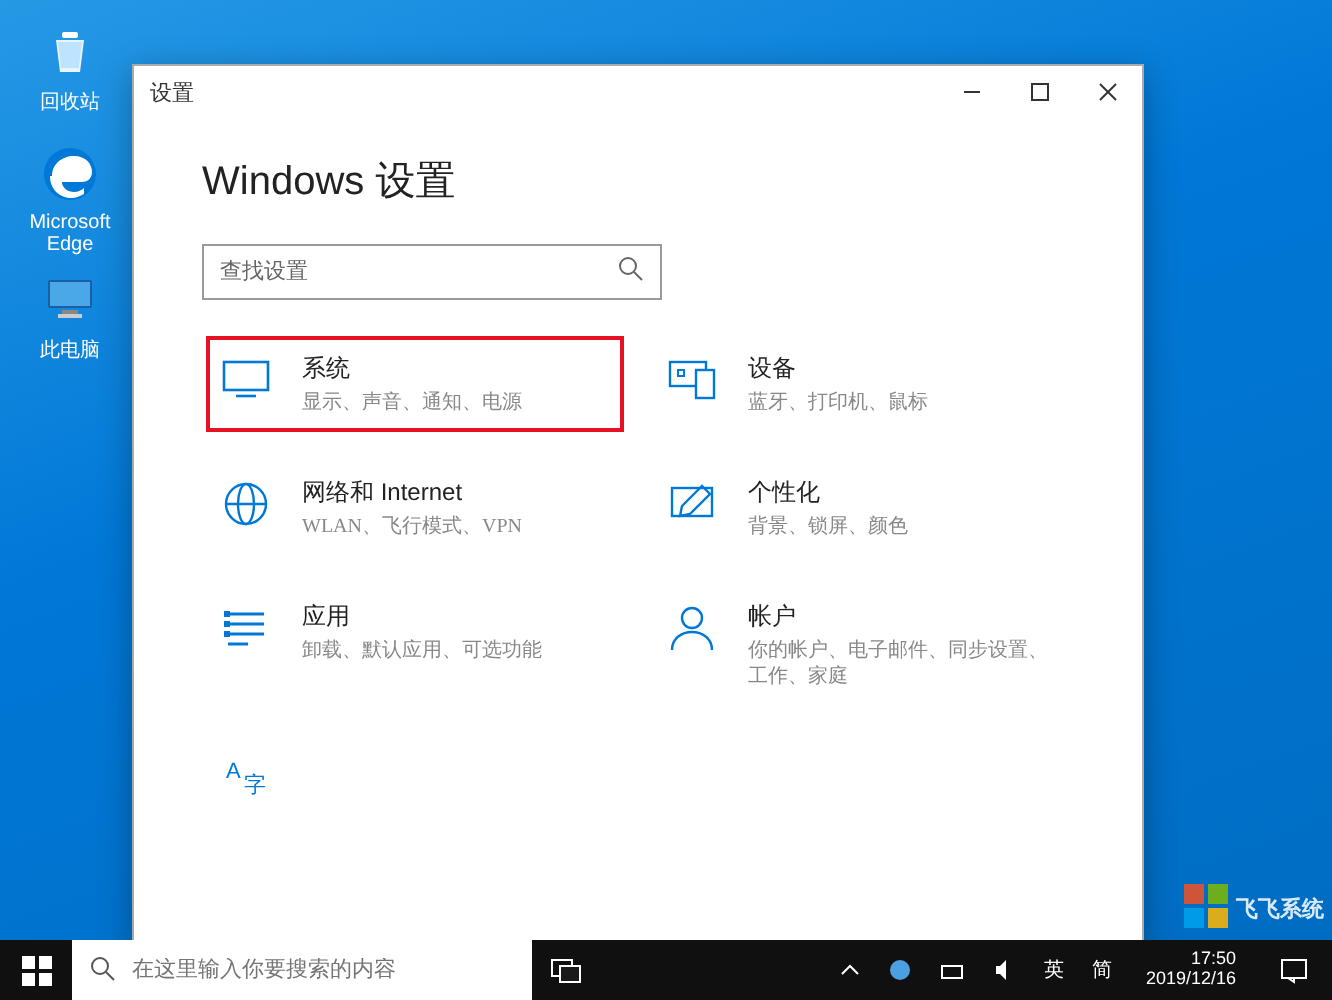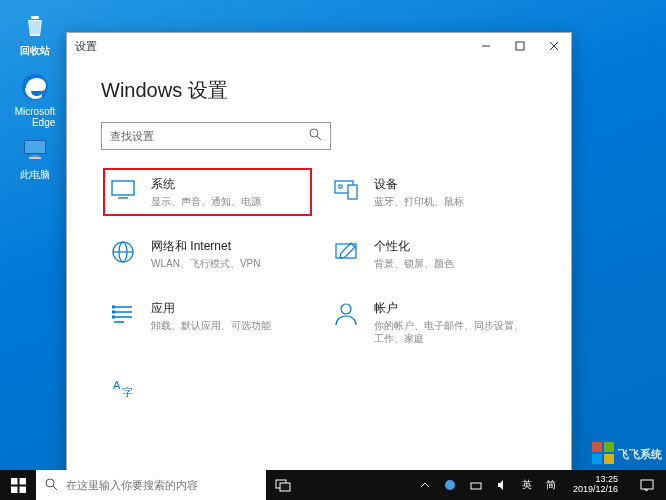--- a/index.html
+++ b/index.html
@@ -17,22 +17,22 @@
 .desktop-icon {
   position: absolute;
   width: 50px;
   display: flex; flex-direction: column; align-items: center;
   gap: 2px;
   cursor: pointer;
   color: #fff;
   font-size: 10px;
   text-align: center;
 }
-.di1 { top: 8px; left: 10px; font-weight: bold; }
-.di2 { top: 70px; left: 10px; text-align: right; }
+.di1 { top: 8px; left: 10px; }
+.di2 { top: 70px; left: 10px; }
 .di3 { top: 132px; left: 10px; justify-content: flex-end; }
 .desktop-icon .ic {
   width: 34px; height: 34px;
   display: flex; align-items: center; justify-content: center;
 }
 .settings-window {
   position: absolute;
   top: 32px; left: 66px;
   width: 506px; height: 442px;
   background: #fff;
@@ -103,21 +103,21 @@
   padding: 6px 4px;
   margin: -4px -4px;
 }
 .card-ic {
   width: 28px; height: 28px;
   display: flex; align-items: center; justify-content: center;
   color: #0078d7;
 }
 .card-txt { flex: 1; }
 .card-title { font-size: 12px; color: #222; margin-bottom: 2px; }
-.card-desc { font-size: 10px; color: #888; line-height: 1.3; }
+.card-desc { font-size: 10px; color: #888; line-height: 1.3; font-family: Liberation Serif, serif; }
 .taskbar {
   position: absolute;
   left: 0; right: 0; bottom: 0;
   height: 30px;
   background: #101010;
   display: flex; align-items: stretch;
   color: #fff;
   font-size: 10px;
   justify-content: flex-end;
 }
@@ -388,21 +388,21 @@
           </svg>
       </div>
       <div class="tray-item">
         <svg width="12" height="12">
             <path d="M2 4h2l3-3v10l-3-3H2z" fill="#fff"></path>
           </svg>
       </div>
       <div class="tray-item" style="font-size:10px">英</div>
       <div class="tray-item" style="font-size:10px">简</div>
       <div class="clock">
-        <div>13:25</div>
+        <div>17:50</div>
         <div>2019/12/16</div>
       </div>
       <div class="notif">
         <svg width="14" height="14">
             <rect x="1" y="2" width="12" height="9" fill="none" stroke="#fff"></rect>
             <path d="M4 11l3 2v-2" fill="none" stroke="#fff"></path>
           </svg>
       </div>
     </div>
   </div>

